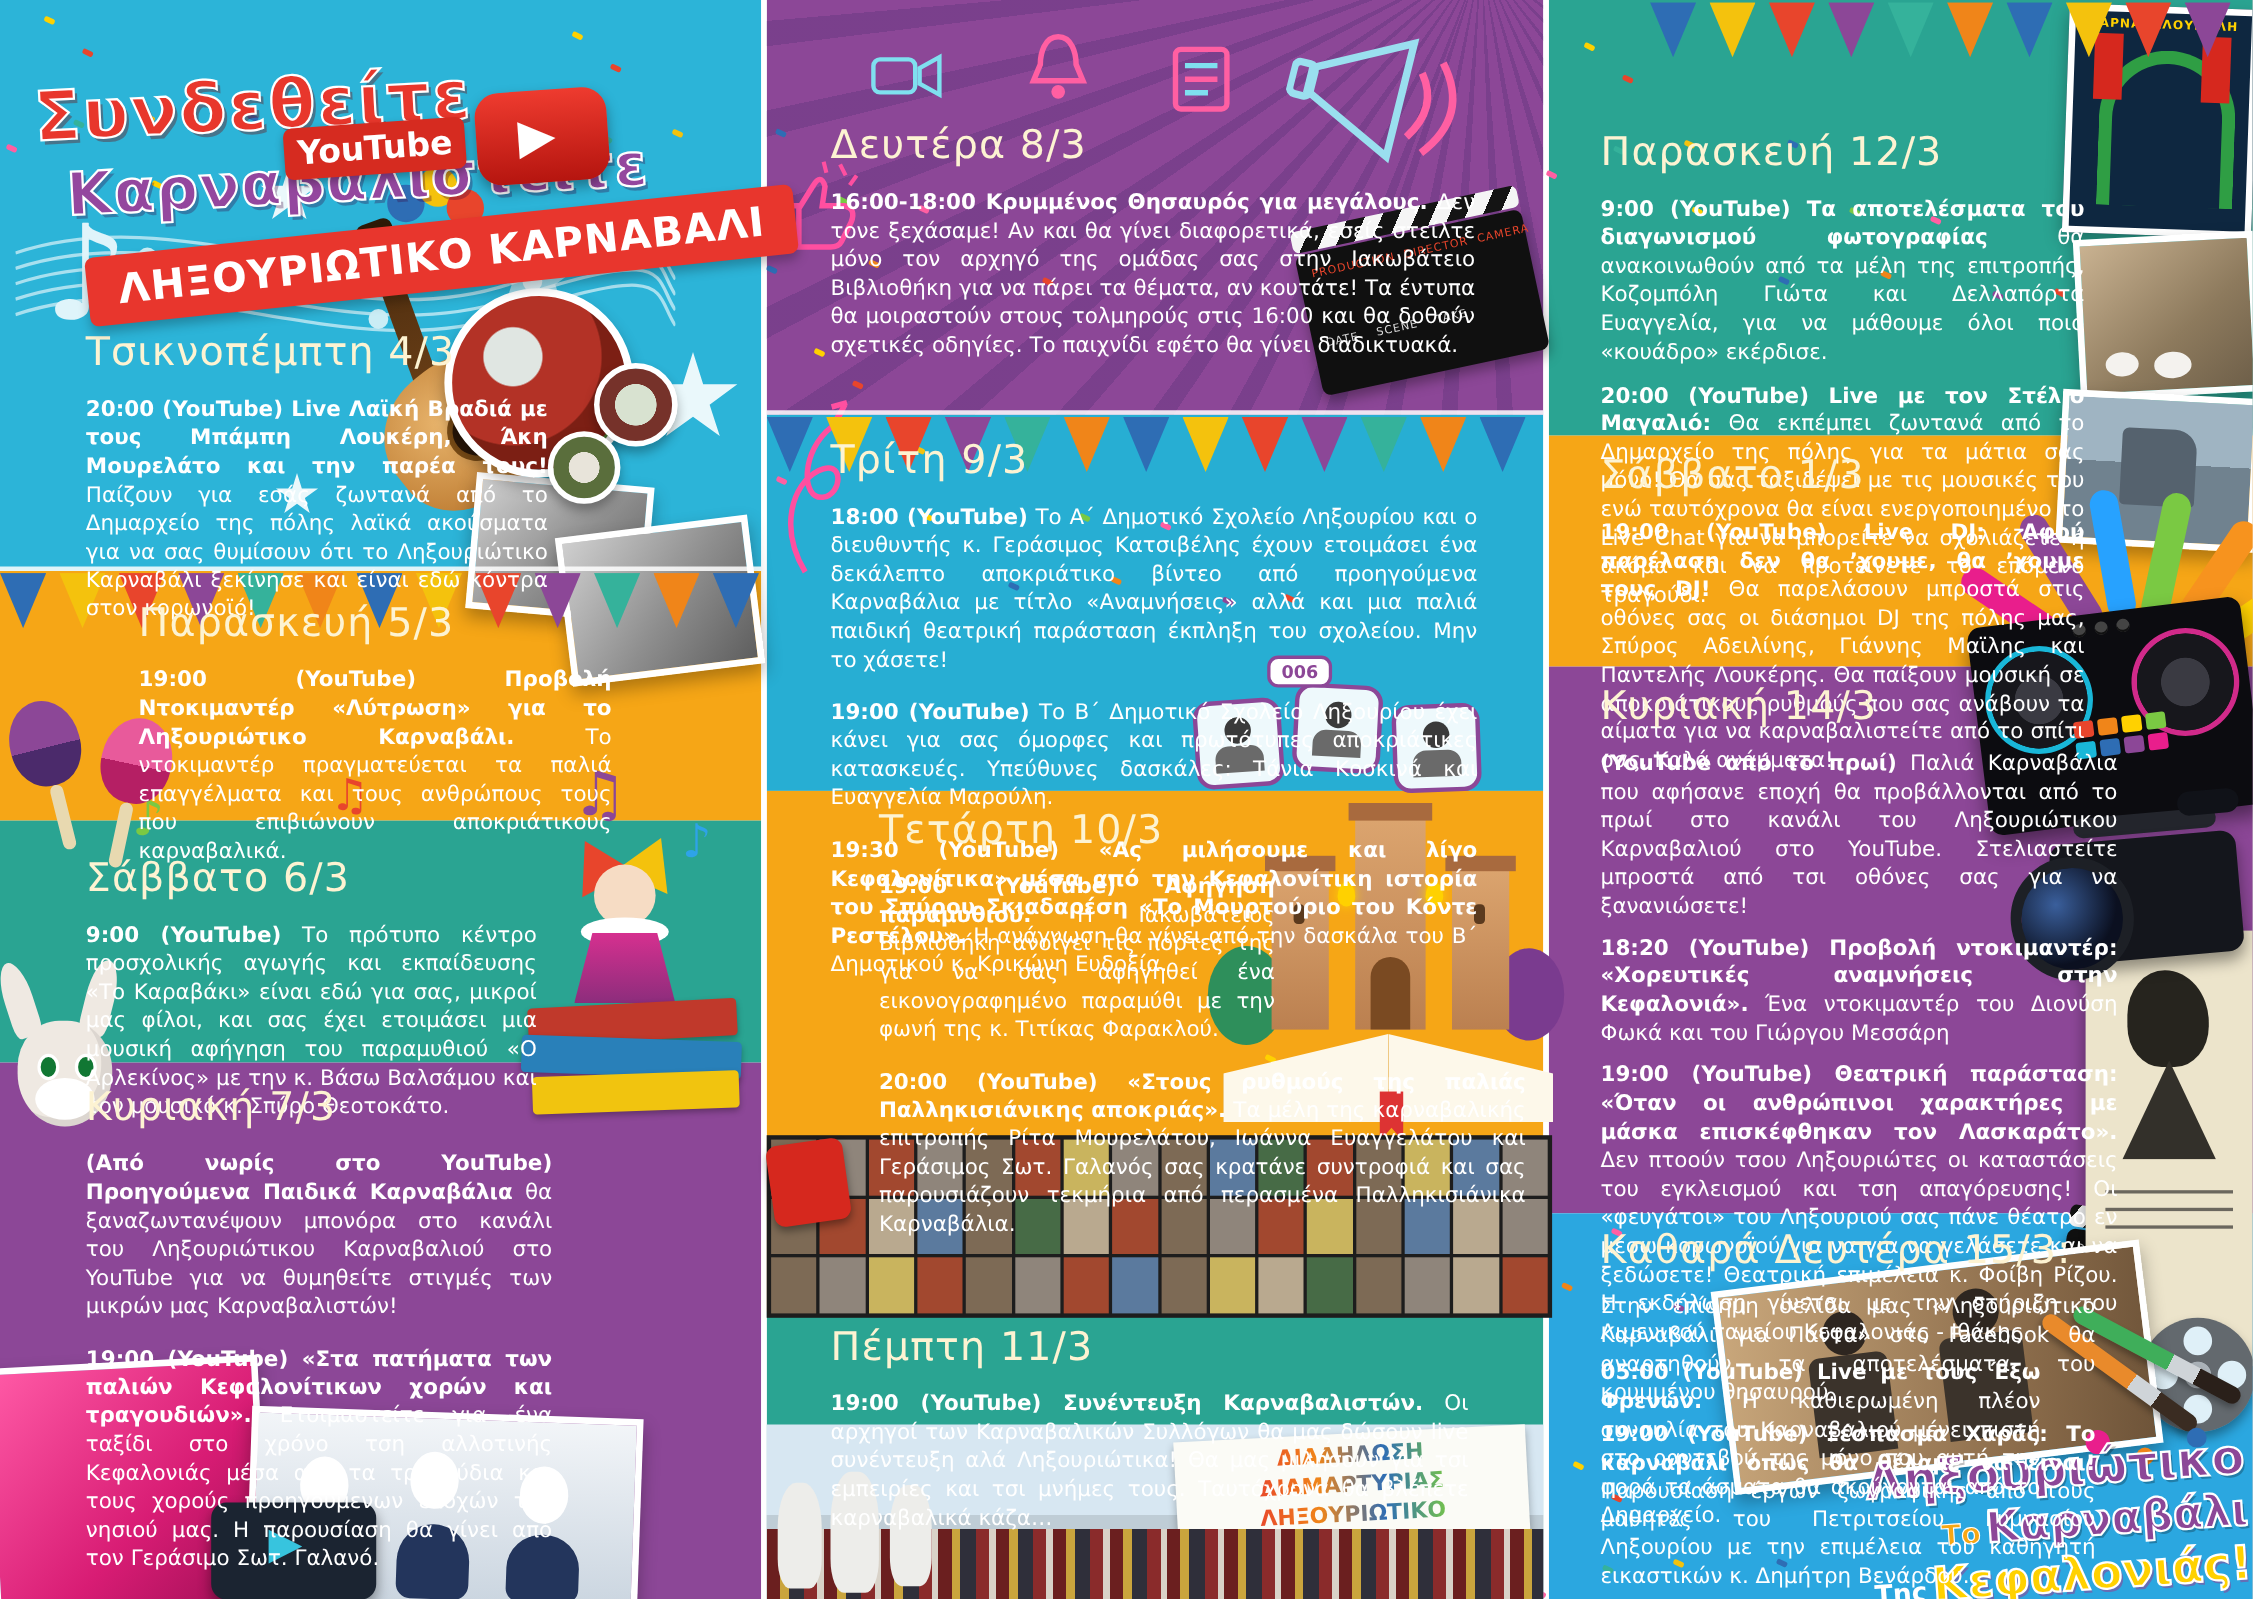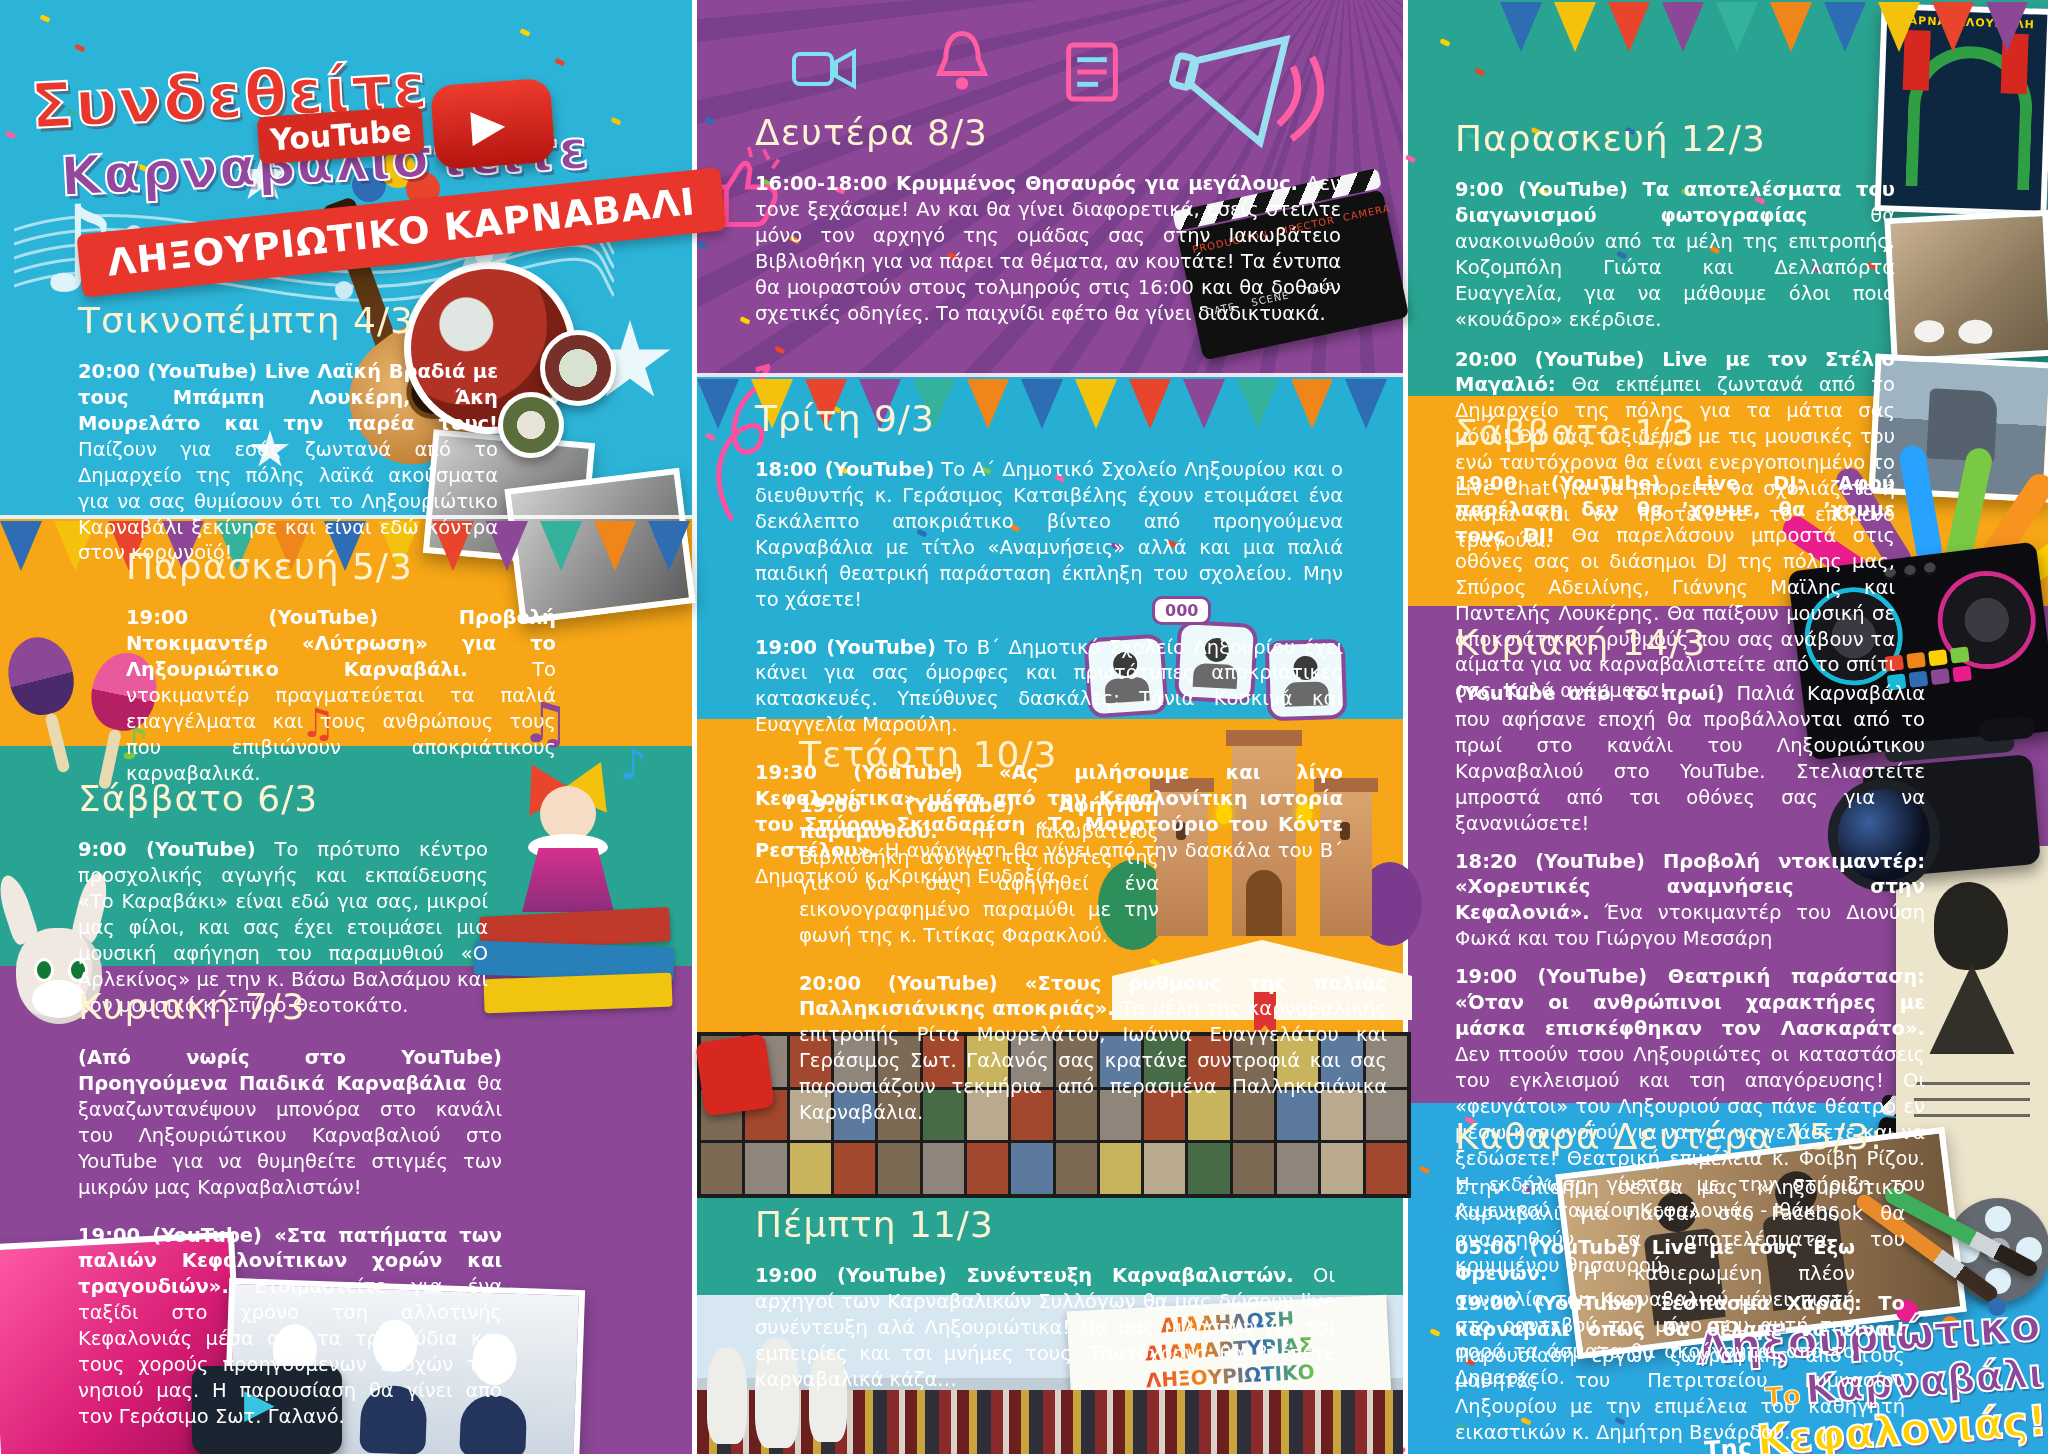--- a/index.html
+++ b/index.html
@@ -425,21 +425,21 @@
       <div class="bod"></div>
   </div>
   <div class="vc" style="left:1176px;top:622px;transform:rotate(3deg);">
     <div class="head"></div>
       <div class="bod"></div>
   </div>
   <div class="vc" style="left:1266px;top:640px;transform:rotate(-2deg);">
     <div class="head"></div>
       <div class="bod"></div>
   </div>
-  <div class="bubble" style="left:1152px;top:596px;">000</div>
+  <div class="bubble" style="left:1152px;top:596px;">006</div>
 
   <div id="castle">
     <div class="bush" style="left:-14px;bottom:70px;width:70px;height:90px;"></div>
     <div class="bush" style="right:-10px;bottom:74px;width:64px;height:84px;background:#7a3b8f;"></div>
     <div class="tw" style="left:44px;bottom:84px;width:52px;height:150px;"></div>
     <div class="tw" style="left:120px;bottom:84px;width:64px;height:196px;"></div>
     <div class="tw" style="left:208px;bottom:84px;width:52px;height:150px;"></div>
     <div class="cap" style="left:38px;bottom:228px;width:64px;height:14px;"></div>
     <div class="cap" style="left:114px;bottom:274px;width:76px;height:16px;"></div>
     <div class="cap" style="left:202px;bottom:228px;width:64px;height:14px;"></div>

